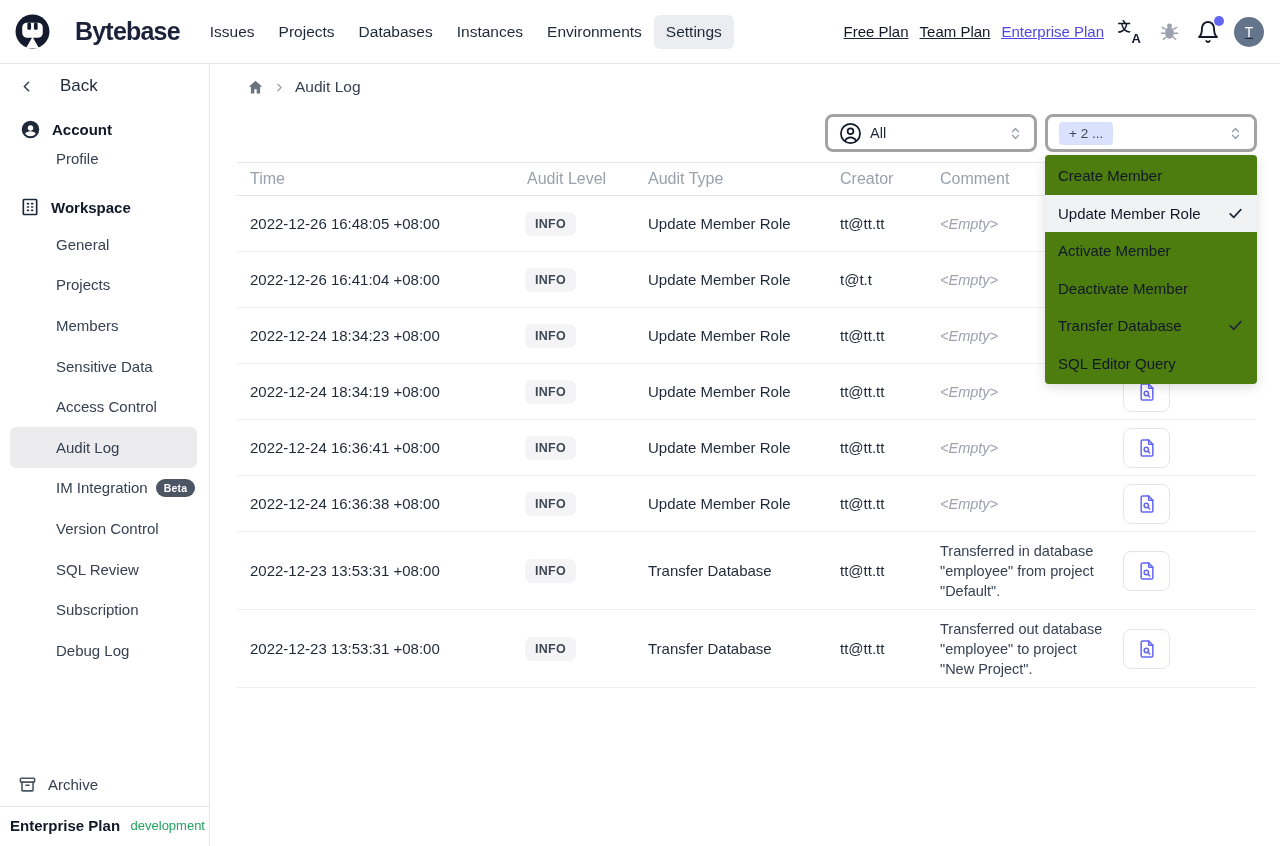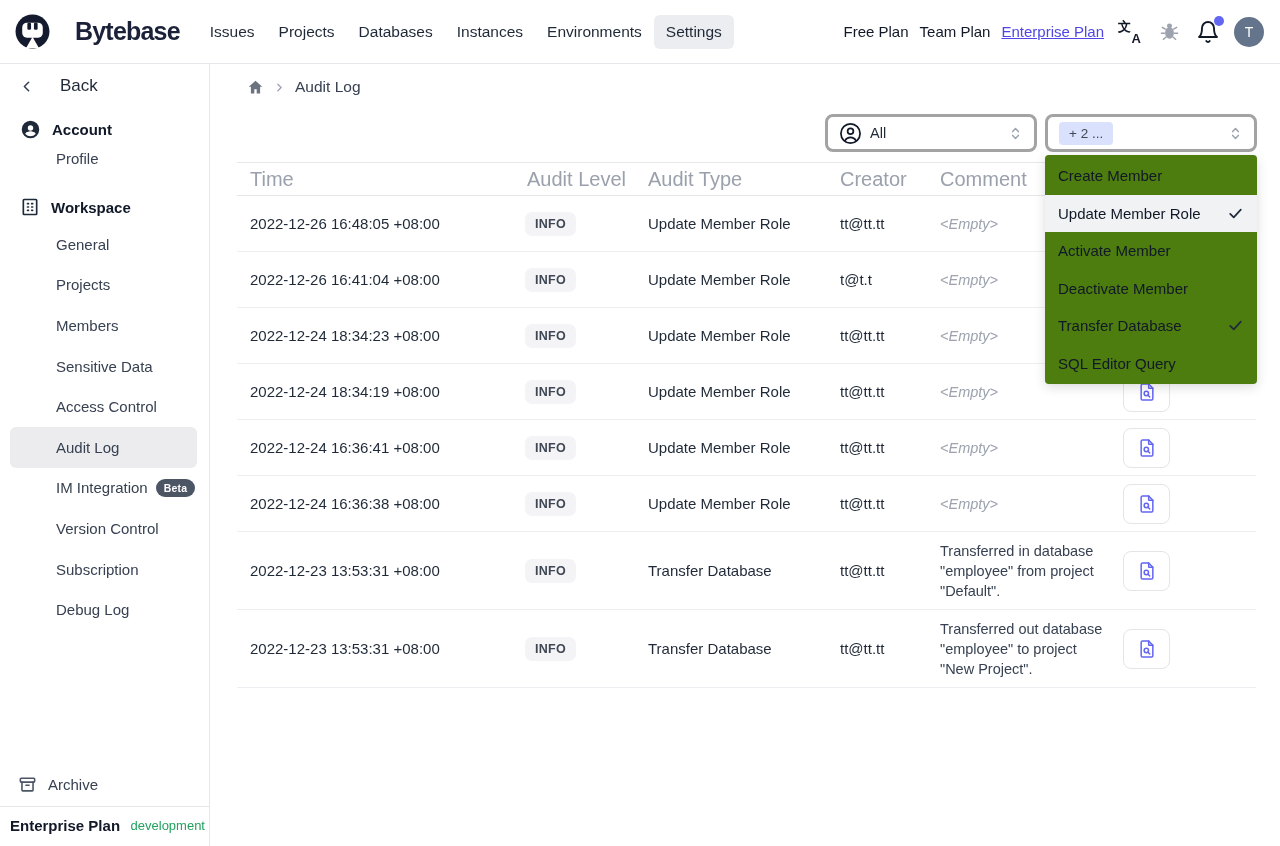--- a/index.html
+++ b/index.html
@@ -9,21 +9,21 @@
 
   
   .topnav{position:absolute;left:0;top:0;width:1280px;height:64px;background:#fff;
           border-bottom:1px solid #e5e7eb;display:flex;align-items:center;
           padding:0 16px 0 14px;z-index:30;}
   .brand{display:flex;align-items:center;gap:24px;cursor:pointer;}
   .brand-name{font-size:25px;font-weight:800;color:#1a2138;letter-spacing:-0.8px;}
   .nav-links{display:flex;align-items:center;margin-left:18px;}
   .nav-link{font-size:15.5px;color:#1f2937;padding:8px 12px;border-radius:6px;cursor:pointer;white-space:nowrap;}
   .nav-link.active{background:#ebedf0;}
-  .top-right{margin-left:auto;display:flex;align-items:center;gap:13px;}
+  .top-right{margin-left:auto;display:flex;align-items:center;gap:13px;text-decoration:underline;}
   .plans{display:flex;align-items:center;gap:11px;}
   .plan-label{font-size:15px;color:#111827;white-space:nowrap;}
   a.plan-link{font-size:15px;color:#4f46e5;text-decoration:underline;white-space:nowrap;cursor:pointer;}
   .icon-btn{width:26px;height:26px;display:flex;align-items:center;justify-content:center;cursor:pointer;}
   .lang-icon{position:relative;width:24px;height:24px;display:block;}
   .lang-zh{position:absolute;left:0;top:-2px;font-size:13px;color:#111827;font-weight:600;}
   .lang-a{position:absolute;right:1px;bottom:-2px;font-size:13px;color:#111827;font-weight:700;}
   .bell-wrap{position:relative;}
   .bell-dot{position:absolute;top:-3px;right:-3px;width:10px;height:10px;border-radius:50%;}
   .avatar{width:30px;height:30px;border-radius:50%;background:#64748b;color:#fff;
@@ -71,21 +71,21 @@
         box-shadow:0 3px 12px rgba(0,0,0,.14),0 0 1px rgba(0,0,0,.1);padding:2px 0;z-index:40;}
   .menu-item{height:37.5px;display:flex;align-items:center;padding:0 13px;font-size:15px;
              color:#111827;cursor:pointer;white-space:nowrap;}
   .menu-item.hl{background:#f1f2f4;}
   .menu-check{margin-left:auto;display:flex;align-items:center;}
 
   
   .audit-table{position:absolute;left:27px;top:98px;width:1019px;z-index:5;}
   .t-head,.t-row{display:grid;grid-template-columns:275px 123px 192px 100px 178px 151px;align-items:center;}
   .t-head{height:34px;border-top:1px solid #e5e7eb;border-bottom:1px solid #e5e7eb;}
-  .t-head > div{font-size:20px;color:#9aa1ac;padding-left:13px;white-space:nowrap;}
+  .t-head > div{font-size:16px;color:#9aa1ac;padding-left:13px;white-space:nowrap;}
   .t-head > div.hl-col{padding-left:15px;}
   .t-row{border-bottom:1px solid #eceef1;}
   .t-row.short{height:56px;} .t-row.tall{height:78px;}
   .cell{padding-left:13px;font-size:15px;color:#1f2937;white-space:nowrap;}
   .badge-info{display:inline-block;background:#f4f4f6;border-radius:7px;padding:5px 10px;
               font-size:12.5px;font-weight:700;color:#3f4754;letter-spacing:.3px;}
   .empty-val{font-style:italic;color:#9ca3af;font-size:14.5px;}
   .comment-text{font-size:14.5px;color:#374151;line-height:20px;white-space:normal;padding-right:4px;}
   .detail-btn{width:47px;height:40px;margin-left:18px;border:1px solid #e3e5e9;border-radius:8px;
               background:#fff;display:flex;align-items:center;justify-content:center;cursor:pointer;padding:0;}
@@ -193,20 +193,23 @@
           <span>Audit Log</span>
         </div>
         <div class="side-item">
           <span>IM Integration</span>
           <span class="beta-badge">Beta</span>
         </div>
         <div class="side-item">
           <span>Version Control</span>
         </div>
         <div class="side-item">
+          <span>SQL Review</span>
+        </div>
+        <div class="side-item">
           <span>Subscription</span>
         </div>
         <div class="side-item">
           <span>Debug Log</span>
         </div>
       </div>
 
     <div class="side-archive">
       <svg width="19" height="19" viewBox="0 0 24 24" fill="none" stroke="#4b5563" stroke-width="2" stroke-linecap="round" stroke-linejoin="round">
         <rect x="3" y="4" width="18" height="5" rx="1"></rect>

